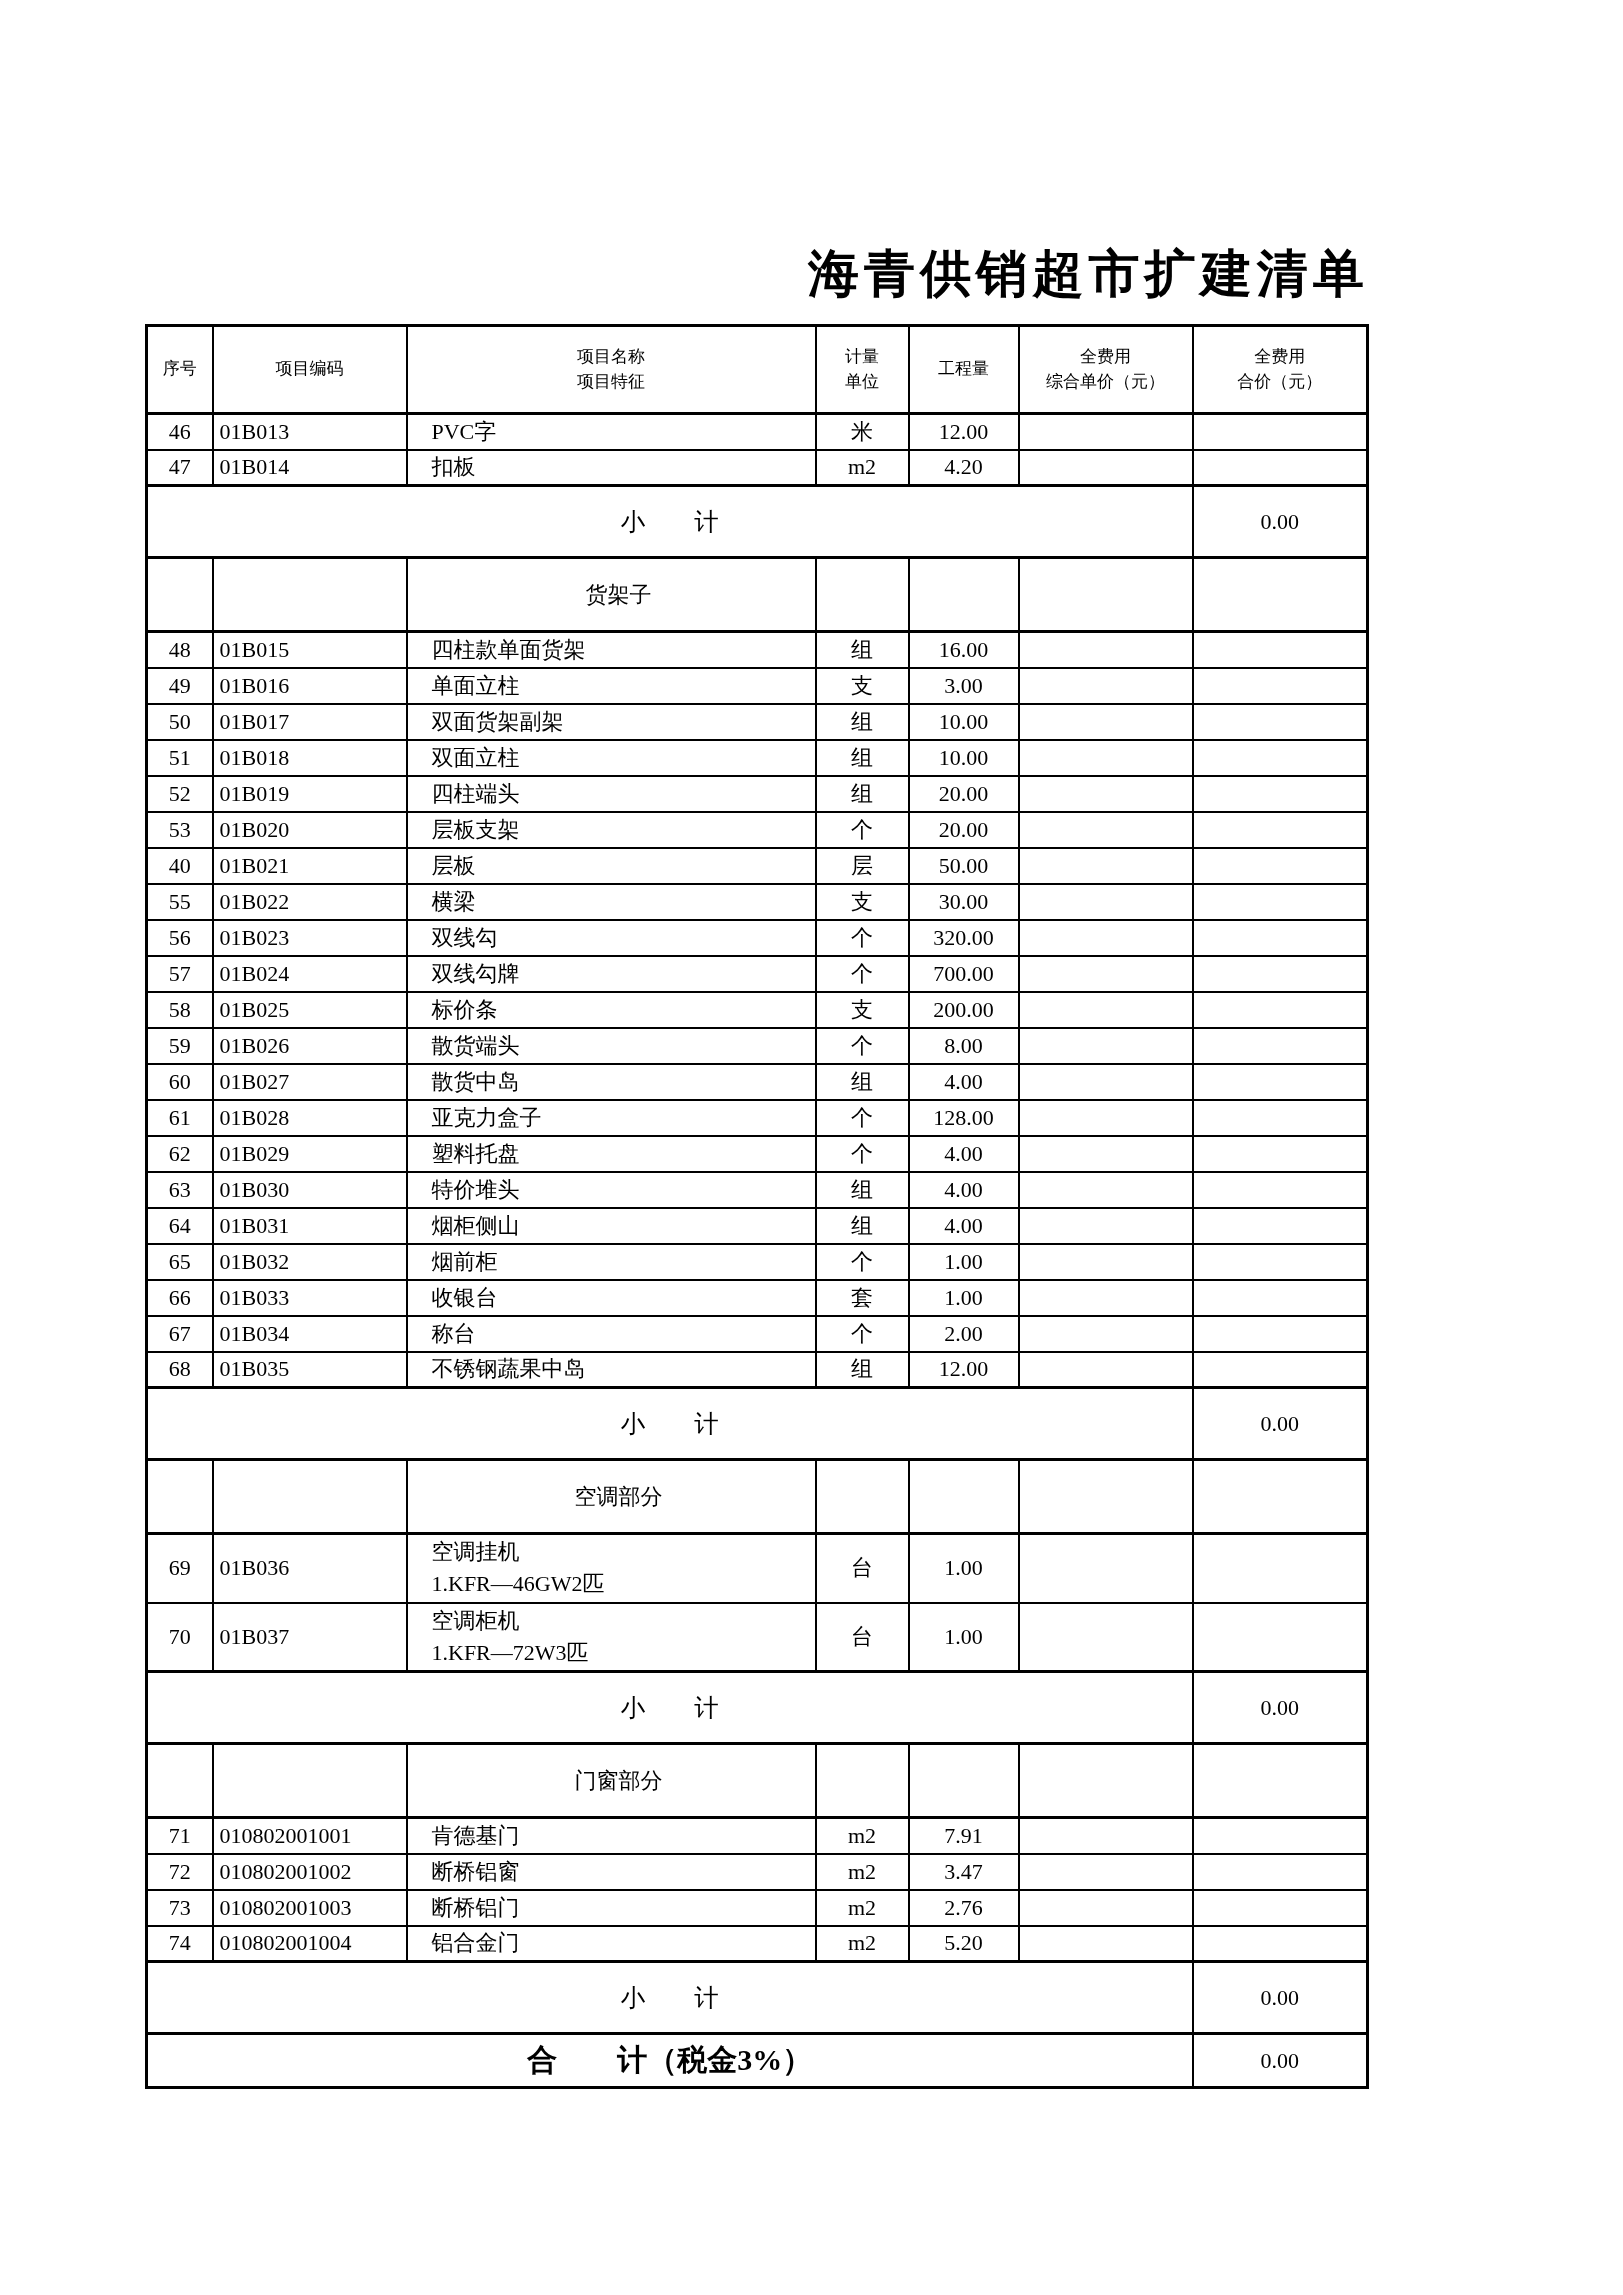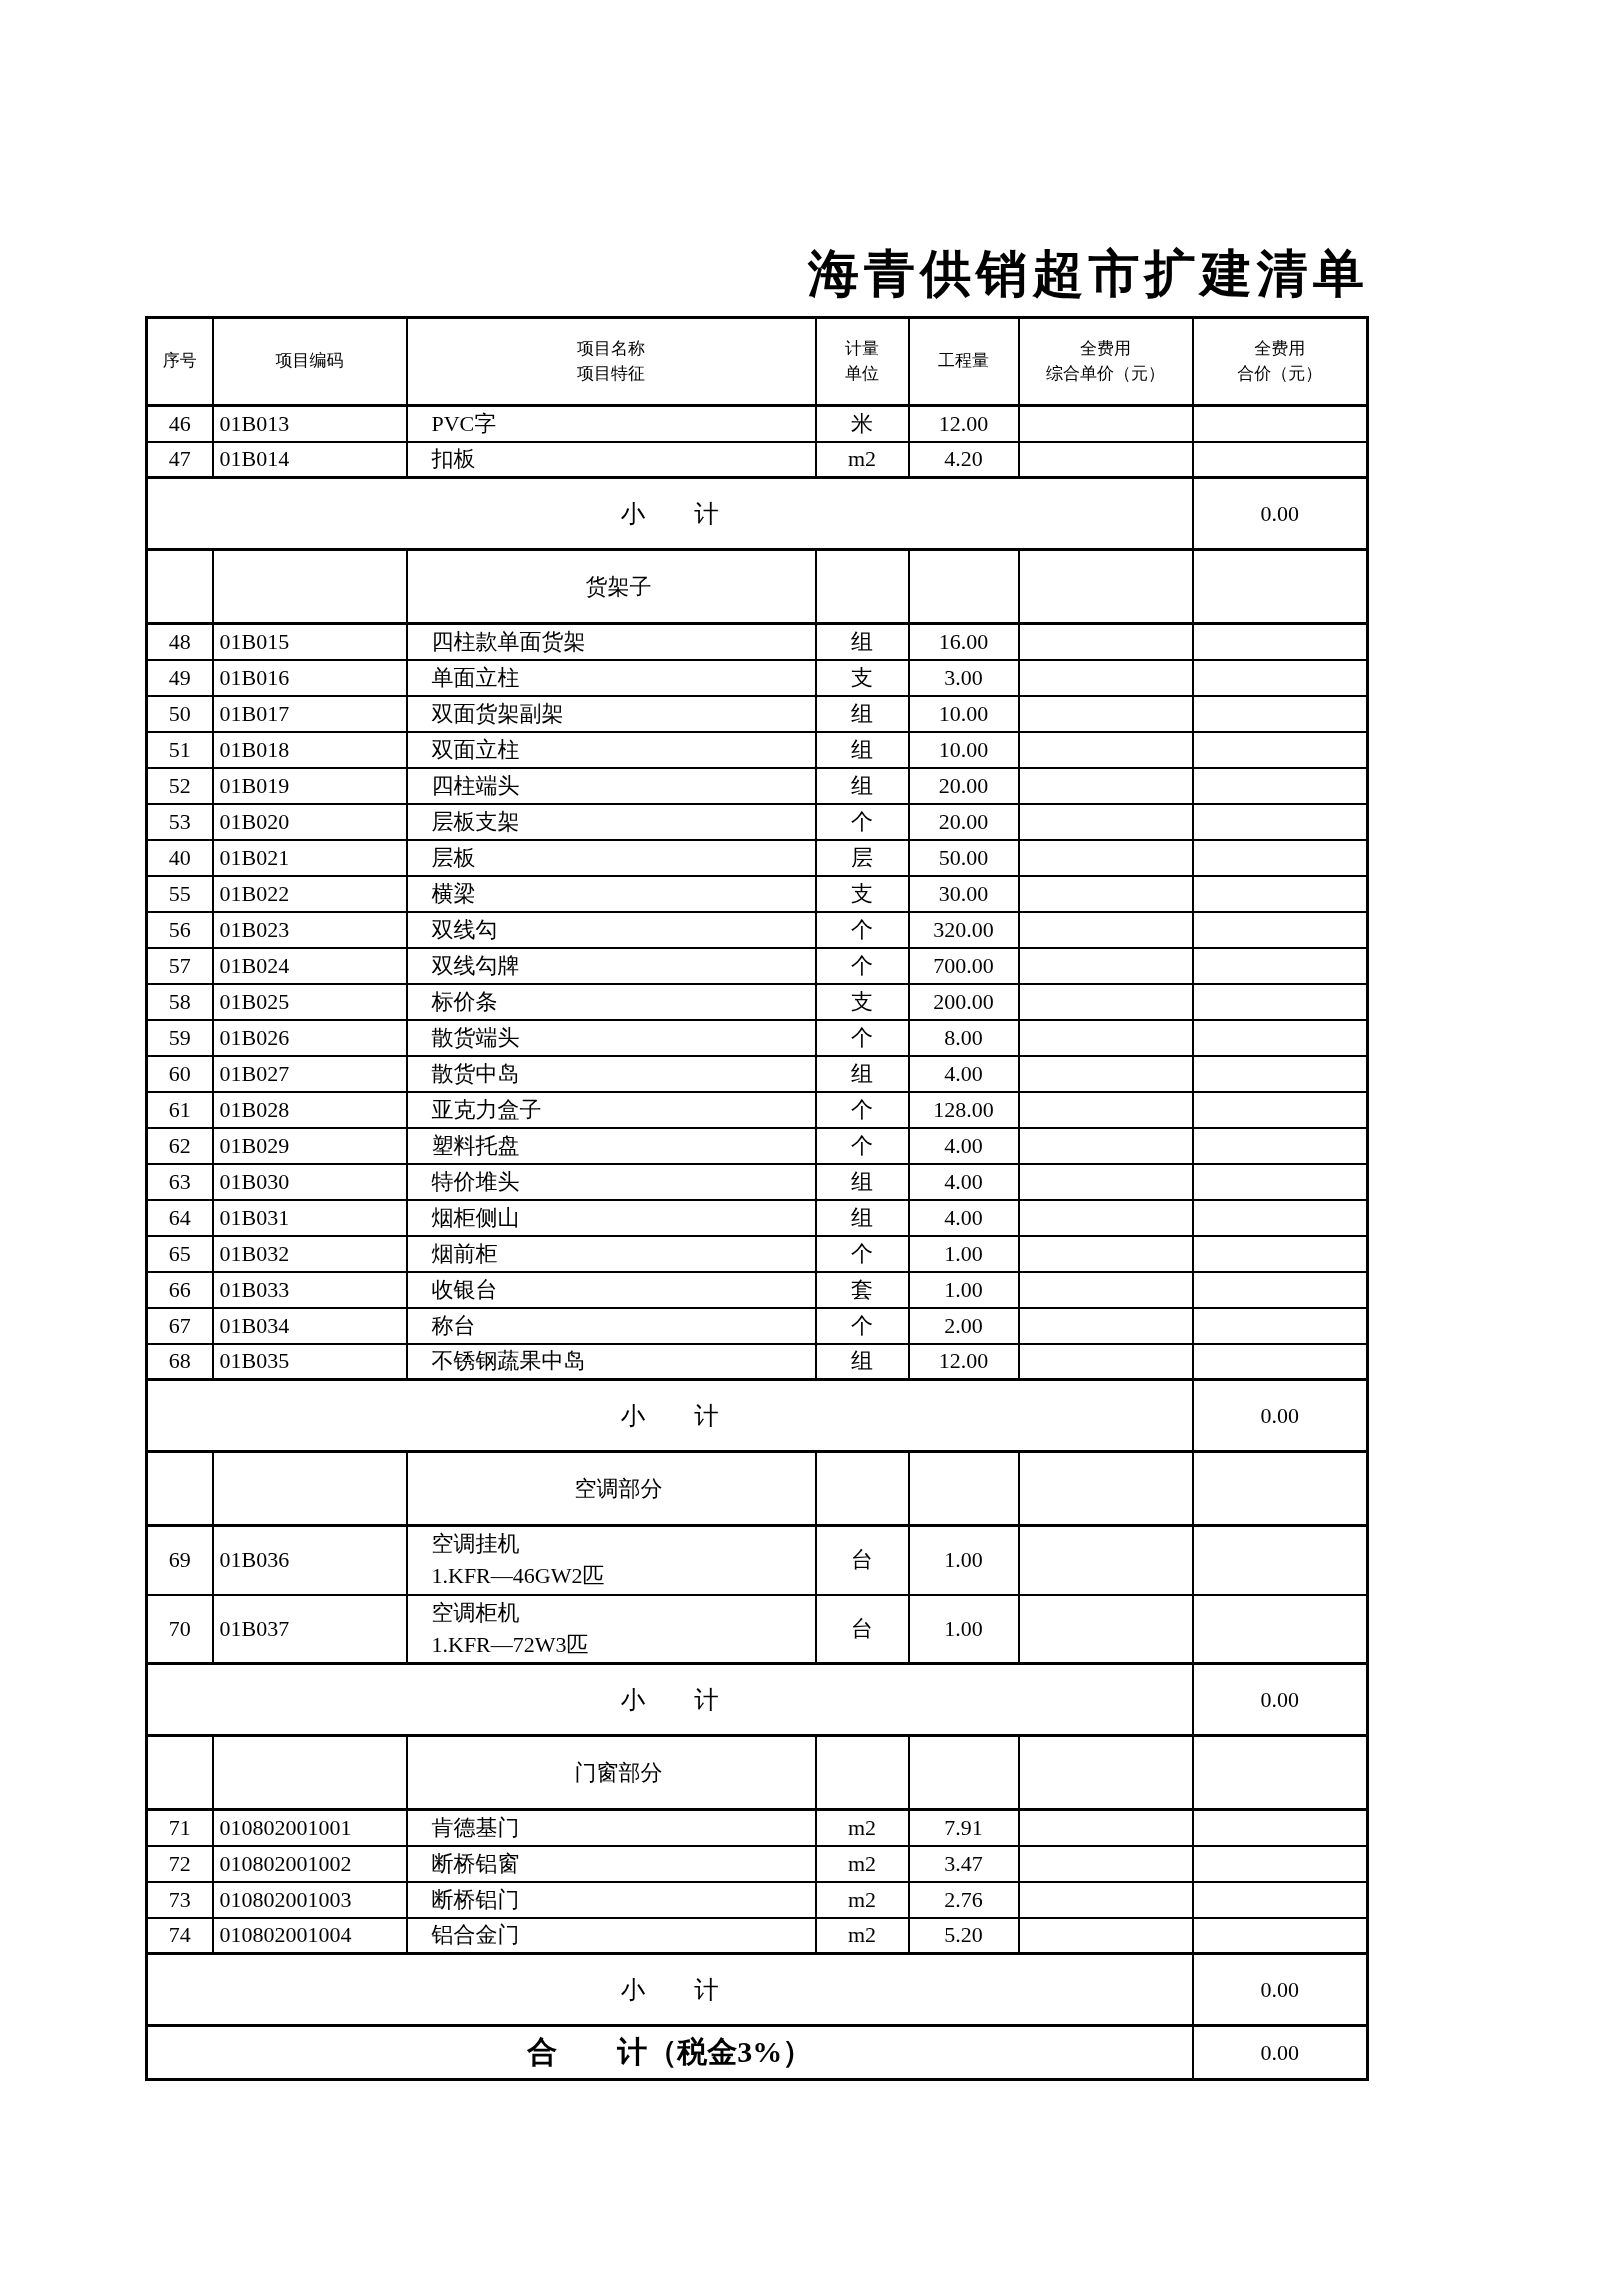--- a/index.html
+++ b/index.html
@@ -9,21 +9,21 @@
     position:relative;overflow:hidden;
   }
   .page-title{
     position:absolute;top:224px;left:131px;width:1222px;height:67px;
     margin:16px;text-align:right;
     font-family:"Liberation Sans","DejaVu Sans",sans-serif;
     font-weight:bold;font-size:51px;line-height:67px;letter-spacing:5.1px;
     white-space:nowrap;
   }
   table.boq{
-    position:absolute;top:316px;left:145px;width:1222px;
+    position:absolute;top:324px;left:145px;width:1222px;
     border-collapse:collapse;table-layout:fixed;
     border:3.6px solid #000;
   }
   col.c1{width:66px;} col.c2{width:194px;} col.c3{width:409px;}
   col.c4{width:93px;} col.c5{width:110px;} col.c6{width:174px;} col.c7{width:175px;}
   td,th{border:2px solid #000;padding:0;overflow:hidden;}
   thead tr{height:88px;}
   thead th{
     font-weight:normal;font-size:17px;line-height:24.5px;
     text-align:center;vertical-align:middle;white-space:pre-line;

